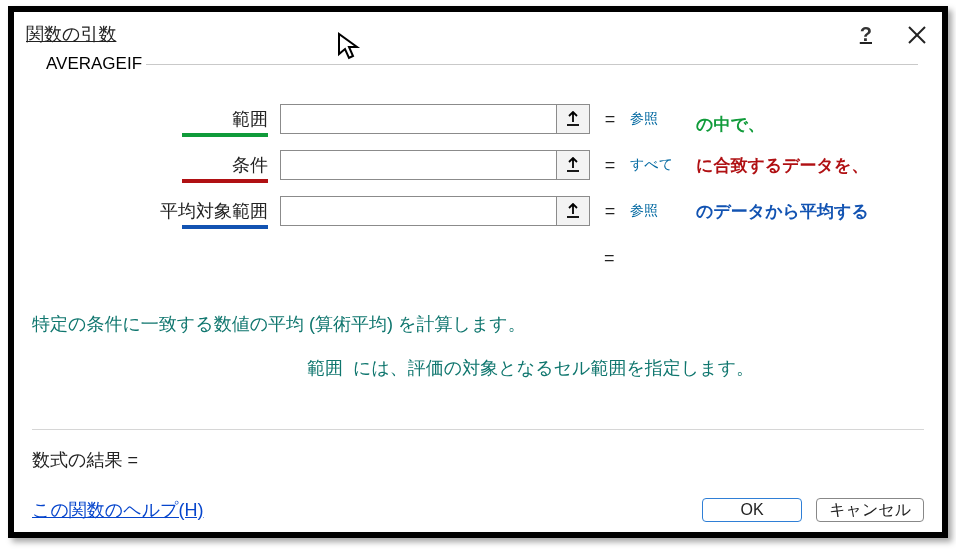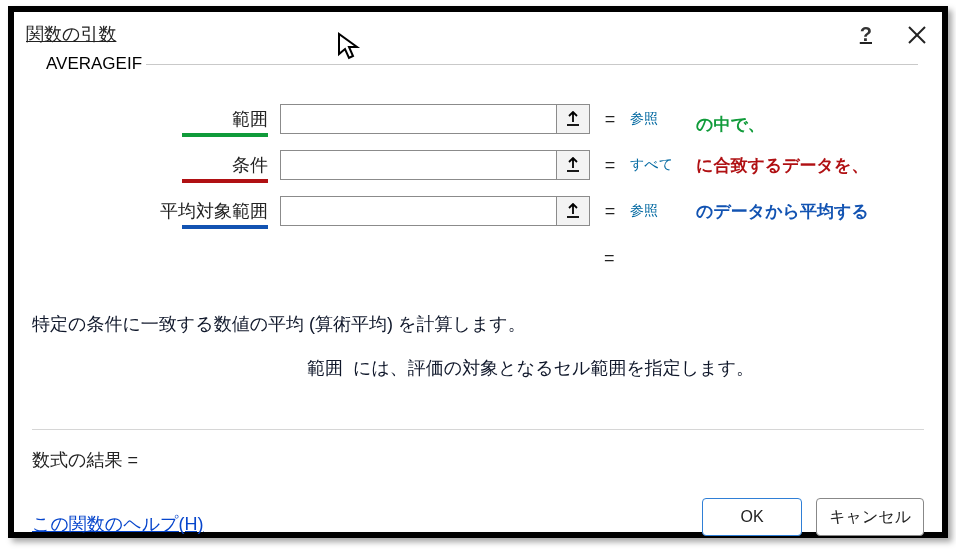--- a/index.html
+++ b/index.html
@@ -127,21 +127,21 @@
 
     .result-eq {
       margin-left: 560px;
       color: #222;
       font-size: 18px;
       margin-top: 14px;
     }
 
     .description {
       margin: 14px 18px 0 18px;
-      color: #0f172a;
+      color: #0f766e;
       font-size: 18px;
       line-height: 1.9;
     }
     .desc-sub {
       margin-top: 10px;
       padding-left: 275px;
     }
 
     .sep {
       border: none;
@@ -162,21 +162,21 @@
     }
     .help-link {
       color: #0645cc;
       text-decoration: underline;
       font-size: 18px;
       cursor: pointer;
     }
     .buttons { display: flex; gap: 14px; }
     .btn {
       min-width: 100px;
-      height: 38px;
+      height: 24px;
       background: #fff;
       border: 1px solid #888;
       border-radius: 4px;
       font-size: 16px;
       color: #222;
       padding: 0 12px;
       cursor: pointer;
     }
     .btn.primary {
       border: 1.5px solid #2f7fd6;

